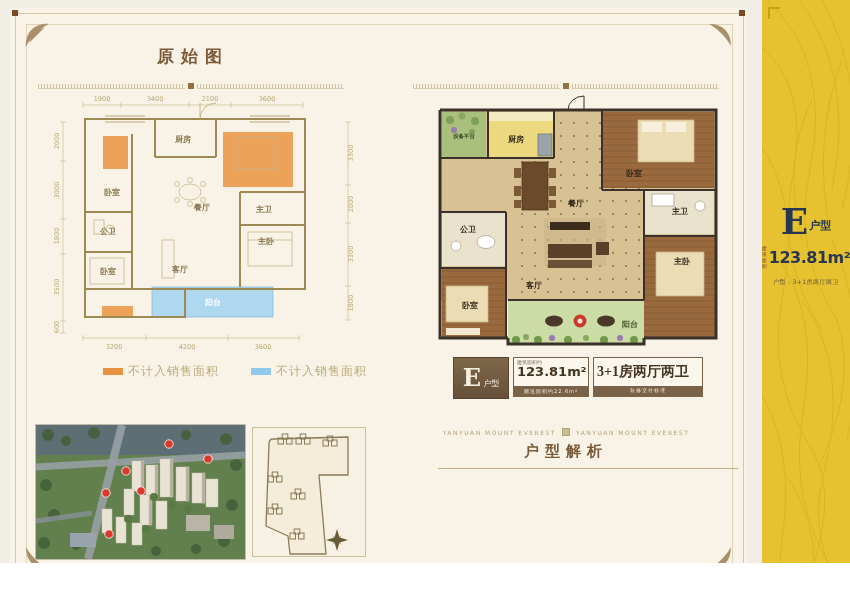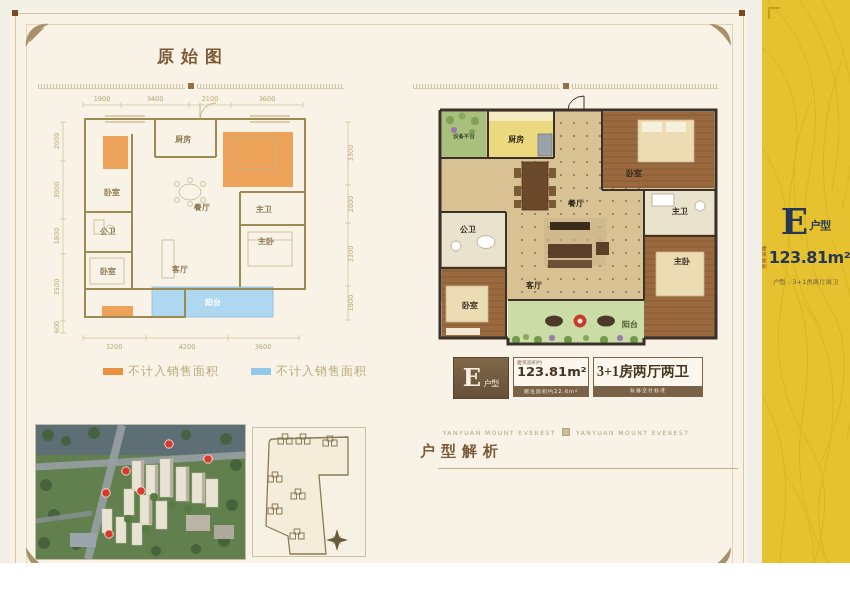--- a/index.html
+++ b/index.html
@@ -30,21 +30,21 @@
   .badge-type .bSuf{font-size:8px;margin-left:2px;margin-top:10px;}
   .badge-box{height:40px;border:1px solid #7a6248;background:#fbf7ec;display:flex;flex-direction:column;box-sizing:border-box;}
   .badge-area{width:76px;}
   .badge-layout{width:110px;font-family:Liberation Serif, serif;}
   .badge-box .cap{font-size:5px;color:#7a6248;padding:1px 3px 0;line-height:1.2;}
   .badge-box .val{font-size:13px;font-weight:bold;color:#43331f;padding:0 3px;line-height:1.1;flex:1;}
   .badge-layout .val{font-size:14px;padding-top:6px;}
   .badge-box .bar{height:10px;background:#7a6248;color:#f3ead8;font-size:5px;text-align:center;line-height:10px;letter-spacing:1px;}
   .brandline{position:absolute;left:420px;top:428px;width:292px;display:flex;justify-content:center;align-items:center;gap:6px;color:#b3a379;font-size:6px;letter-spacing:1.5px;}
   .brand-sq{width:6px;height:6px;border:1px solid #b3a379;background:#cbbd96;}
-  .analysis{position:absolute;left:420px;top:442px;width:292px;text-align:left;font-size:15px;font-weight:bold;color:#7a5a38;letter-spacing:6px;}
+  .analysis{position:absolute;left:420px;top:442px;width:292px;text-align:center;font-size:15px;font-weight:bold;color:#7a5a38;letter-spacing:6px;}
   .analysis-line{position:absolute;left:438px;top:468px;width:300px;border-top:1px solid #bfae88;}
   .photo{position:absolute;left:35px;top:424px;width:209px;height:134px;border:1px solid #c3bcab;}
   .siteplan{position:absolute;left:252px;top:427px;width:112px;height:128px;background:#f6f1e2;border:1px solid #ccc0a0;}
   .strip{position:absolute;left:762px;top:0;width:88px;height:595px;background:#e7c230;}
   .strip-mark{position:absolute;width:10px;height:10px;}
   .mark-tl{left:768px;top:7px;border-left:2px solid #c5a318;border-top:2px solid #c5a318;}
   .mark-bl{left:768px;top:578px;border-left:2px solid #c5a318;border-bottom:2px solid #c5a318;}
   .sidepanel{position:absolute;left:764px;top:205px;width:84px;text-align:center;color:#273752;}
   .sp-type{display:flex;justify-content:center;align-items:flex-end;}
   .sp-E{font-family:"DejaVu Serif","Liberation Serif",serif;font-size:36px;font-weight:bold;line-height:.9;}

